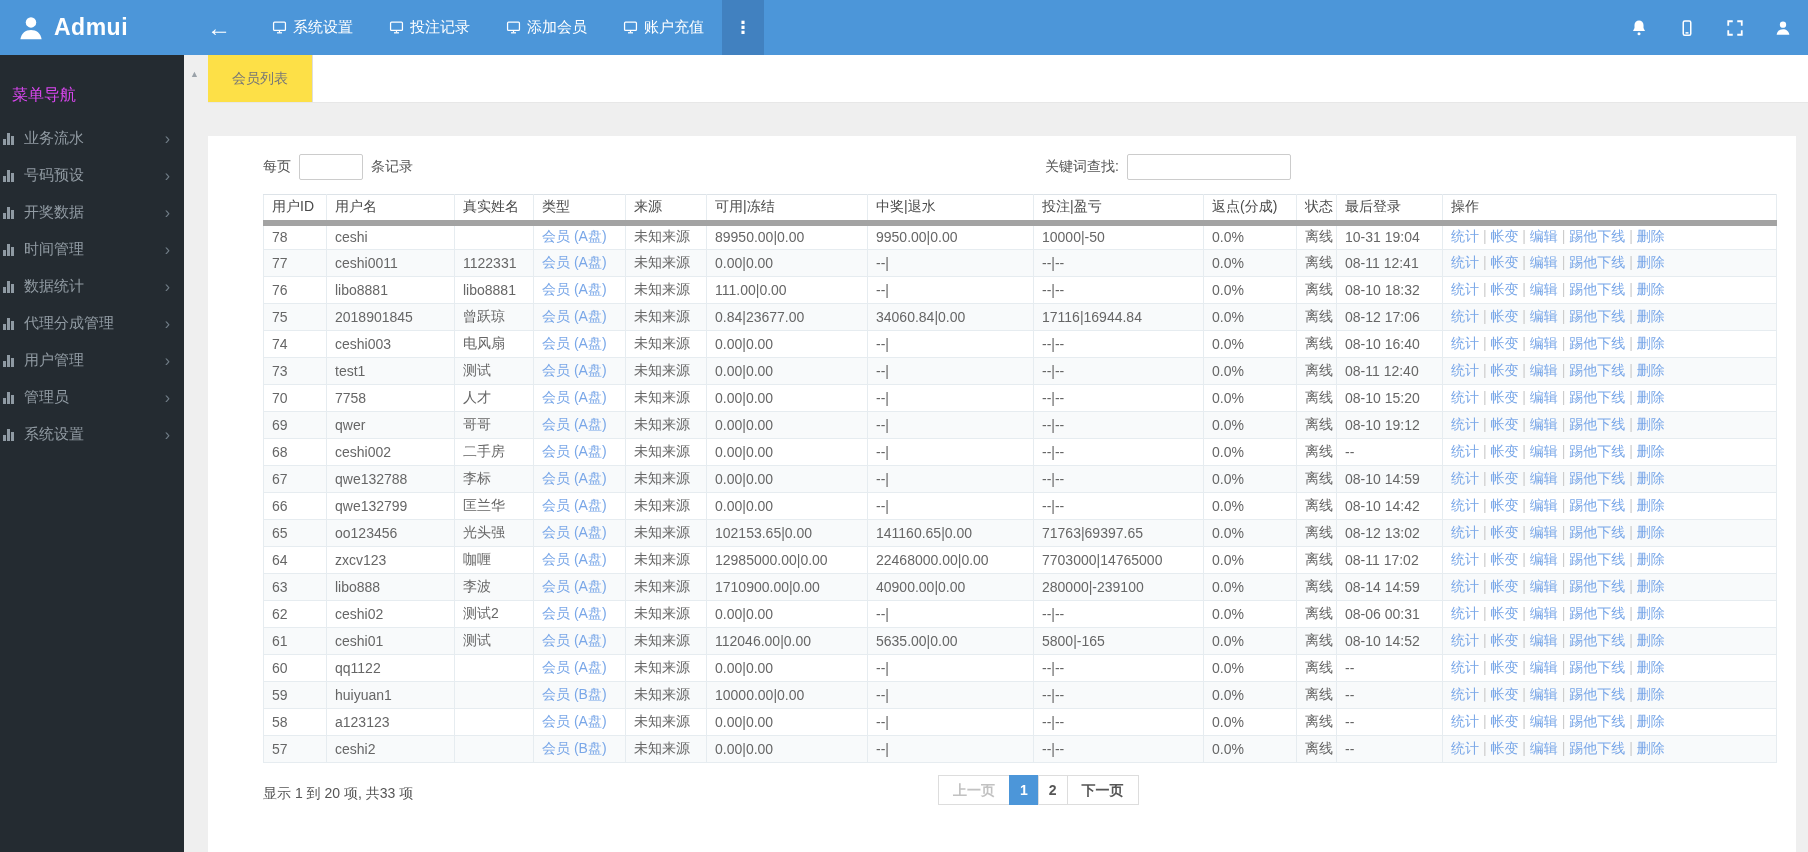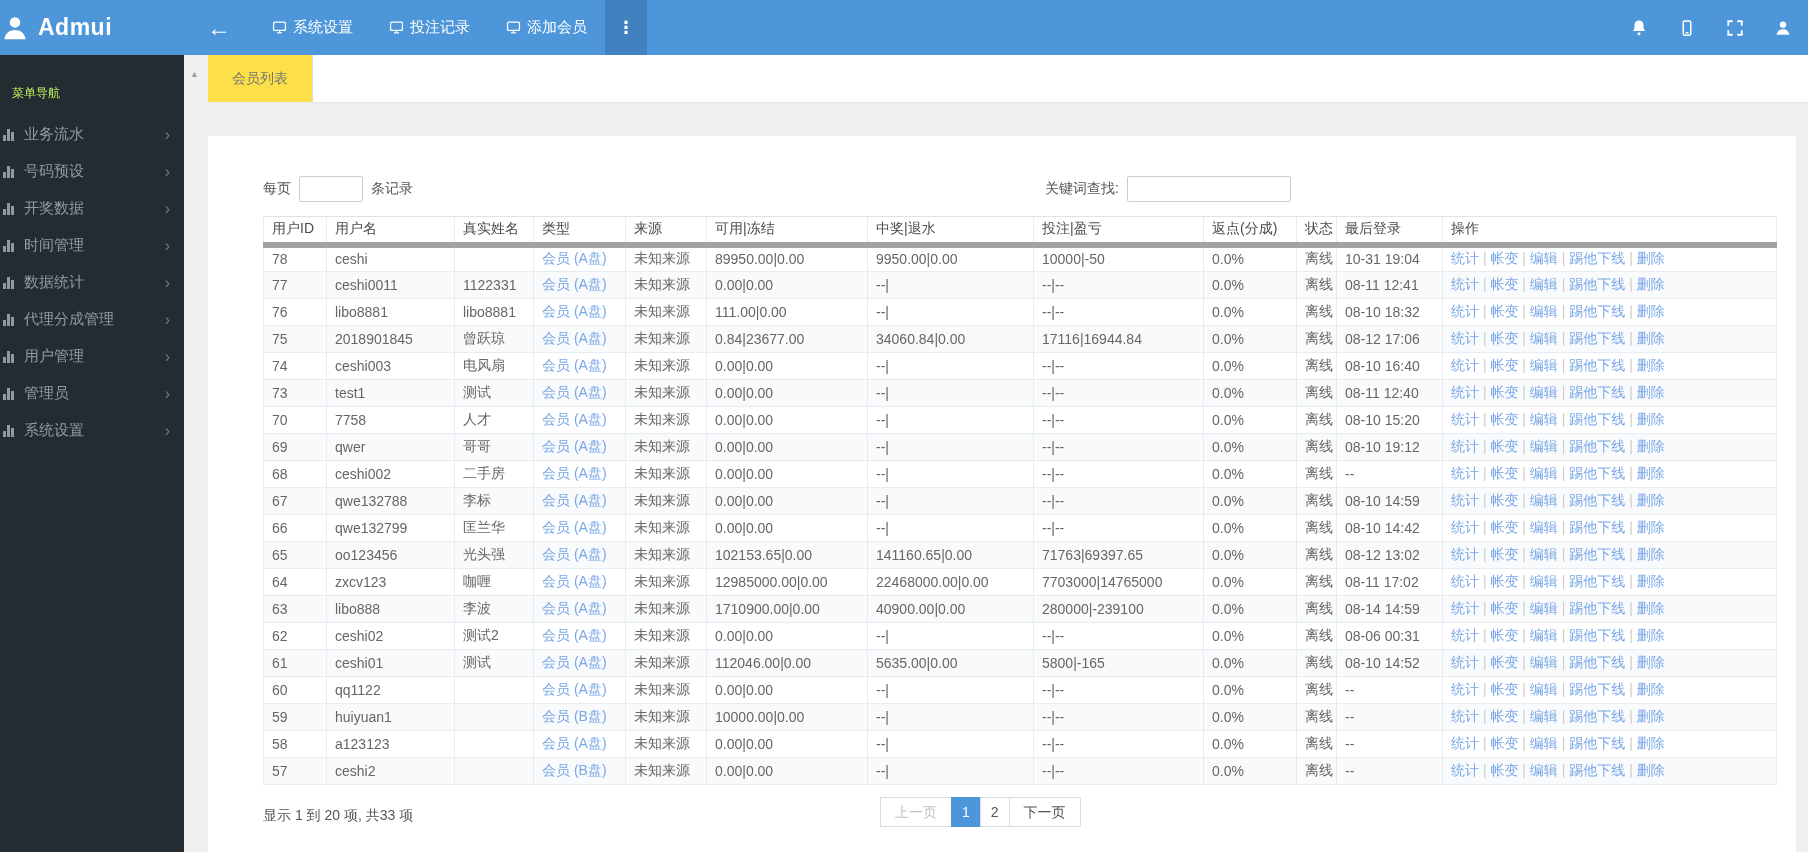--- a/index.html
+++ b/index.html
@@ -2,80 +2,80 @@
 <html><head>
 <meta charset="utf-8">
 <style>
   * { margin:0; padding:0; box-sizing:border-box; }
   html,body { width:1808px; height:852px; overflow:hidden;
     font-family:"Liberation Sans","DejaVu Sans",sans-serif; }
   body { background:#efefef; }
 
   
   .header { height:55px; background:#4c96d9; display:flex; align-items:stretch; color:#fff; }
-  .logo { width:184px; display:flex; align-items:center; padding-left:0; }
+  .logo { width:184px; display:flex; align-items:center; padding-left:16px; }
   .logo-icon { width:30px; height:30px; margin-right:8px; }
   .logo-text { font-size:23px; font-weight:bold; letter-spacing:0.5px; }
   .back-btn { width:70px; display:flex; align-items:center; justify-content:center;
     font-size:24px; cursor:pointer; }
   .top-nav { display:flex; align-items:stretch; }
   .top-nav-item { display:flex; align-items:center; padding:0 18px; font-size:15px; cursor:pointer; }
   .top-nav-item .nav-ico { margin-right:6px; display:inline-flex; }
   .more-btn { width:42px; background:#4181c0; display:flex; align-items:center;
     justify-content:center; font-size:17px; font-weight:bold; cursor:pointer; }
   .header-spacer { flex:1; }
   .header-icons { display:flex; align-items:center; gap:30px; padding-right:16px; }
   .hicon { width:18px; height:18px; display:inline-flex; cursor:pointer; }
 
   
   .main { display:flex; height:797px; }
   .sidebar { width:184px; background:#242b31; flex:none; padding-top:30px; }
-  .side-label { color:#bef264; font-size:12px; padding:0 0 14px 12px; }
+  .side-label { color:#d946ef; font-size:16px; padding:0 0 14px 12px; }
   .side-item { height:37px; display:flex; align-items:center; padding:0 14px 0 3px;
     color:#919ba3; font-size:15px; cursor:pointer; }
   .side-item .mi { margin-right:10px; display:inline-flex; align-items:flex-end; gap:1px; height:12px; }
   .mi i { display:block; width:3px; background:#8f9aa3; }
   .mi i:nth-child(1){ height:6px; } .mi i:nth-child(2){ height:12px; } .mi i:nth-child(3){ height:9px; }
   .side-item .chev { margin-left:auto; color:#6f7b85; font-size:16px; line-height:1; }
 
   .content { flex:1; position:relative; background:#efefef; padding-left:24px; overflow:hidden; }
   .collapse-arrow { position:absolute; left:6px; top:14px; font-size:9px; color:#9aa2a9; cursor:pointer; }
 
   
   .tabbar { height:48px; background:#fff; border-bottom:1px solid #e7e7e7; display:flex; }
   .tab { min-width:104px; padding:0 24px; display:flex; align-items:center; justify-content:center;
     font-size:14px; color:#777; cursor:pointer; }
   .tab.active { background:#fde047; border-right:1px solid #ddd; }
 
   
   .panel { background:#fff; margin:33px 12px 0 0; height:716px; padding:18px 20px 0 55px; }
 
   .filter-row { position:relative; height:30px; font-size:14px; color:#555; }
-  .fl-left { display:flex; align-items:center; gap:8px;margin-top:22px; }
+  .fl-left { display:flex; align-items:center; gap:8px; }
   .txt-input { height:26px; border:1px solid #ccc; border-radius:2px; padding:0 6px; font-size:13px;
     color:#555; outline:none; background:#fff; }
   .pp-input { width:64px; }
   .kw-group { position:absolute; left:782px; top:0; display:flex; align-items:center; gap:8px; }
   .kw-input { width:164px; }
 
   
   table.grid { border-collapse:collapse; table-layout:fixed; width:1514px; margin-top:10px;
     font-size:14px; color:#666; }
   .grid th, .grid td { border:1px solid #e6ecf0; padding:0 0 0 8px; height:27px;
     text-align:left; font-weight:normal; white-space:nowrap; overflow:hidden; }
   .grid th { color:#4a4a4a; height:28px; border-top:1px solid #dde3e8; border-bottom:6px solid #a3a3a3; }
   .grid tbody tr:nth-child(even) td { background:#f8fafb; }
   .link { color:#79a7e8; text-decoration:none; cursor:pointer; }
   .op-link { color:#79a7e8; text-decoration:none; cursor:pointer; }
   .op-sep { color:#ccc; }
 
   
   .table-footer { position:relative; margin-top:12px; height:40px; font-size:14px; color:#555; }
   .summary { position:absolute; left:0; top:10px; }
-  .pagination { position:absolute; left:618px; top:0; display:flex; }
+  .pagination { position:absolute; left:676px; top:0; display:flex;font-weight:bold; }
   .page-btn { height:30px; line-height:28px; border:1px solid #ddd; background:#fff;
     padding:0 14px; font-size:14px; color:#555; cursor:pointer; margin-left:-1px; }
   .page-btn.num { padding:0 10px; min-width:27px; text-align:center; }
   .page-btn.disabled { color:#c2c2c2; cursor:default; }
   .page-btn.active { background:#4c96d9; border-color:#4c96d9; color:#fff; }
 
   svg { display:block; }
 </style>
 </head>
 <body>
@@ -116,20 +116,30 @@
   </div>
       <div class="top-nav-item">
     <span class="nav-ico">
       <svg viewBox="0 0 24 24" width="15" height="15" fill="none" stroke="#fff" stroke-width="2">
             <rect x="2.5" y="3.5" width="19" height="13" rx="1.5"></rect>
             <line x1="12" y1="16.5" x2="12" y2="20"></line>
             <line x1="8" y1="20.5" x2="16" y2="20.5"></line>
           </svg>
     </span>
     <span>添加会员</span>
+  </div>
+      <div class="top-nav-item">
+    <span class="nav-ico">
+      <svg viewBox="0 0 24 24" width="15" height="15" fill="none" stroke="#fff" stroke-width="2">
+            <rect x="2.5" y="3.5" width="19" height="13" rx="1.5"></rect>
+            <line x1="12" y1="16.5" x2="12" y2="20"></line>
+            <line x1="8" y1="20.5" x2="16" y2="20.5"></line>
+          </svg>
+    </span>
+    <span>账户充值</span>
   </div>
     </div>
   <div class="more-btn">
     <span>⋮</span>
   </div>
   <div class="header-spacer"></div>
   <div class="header-icons">
     <span class="hicon">
       <svg viewBox="0 0 24 24" width="18" height="18" fill="#fff">
           <path d="M12 2a6 6 0 0 0-6 6v4l-2 4h16l-2-4V8a6 6 0 0 0-6-6z"></path>

